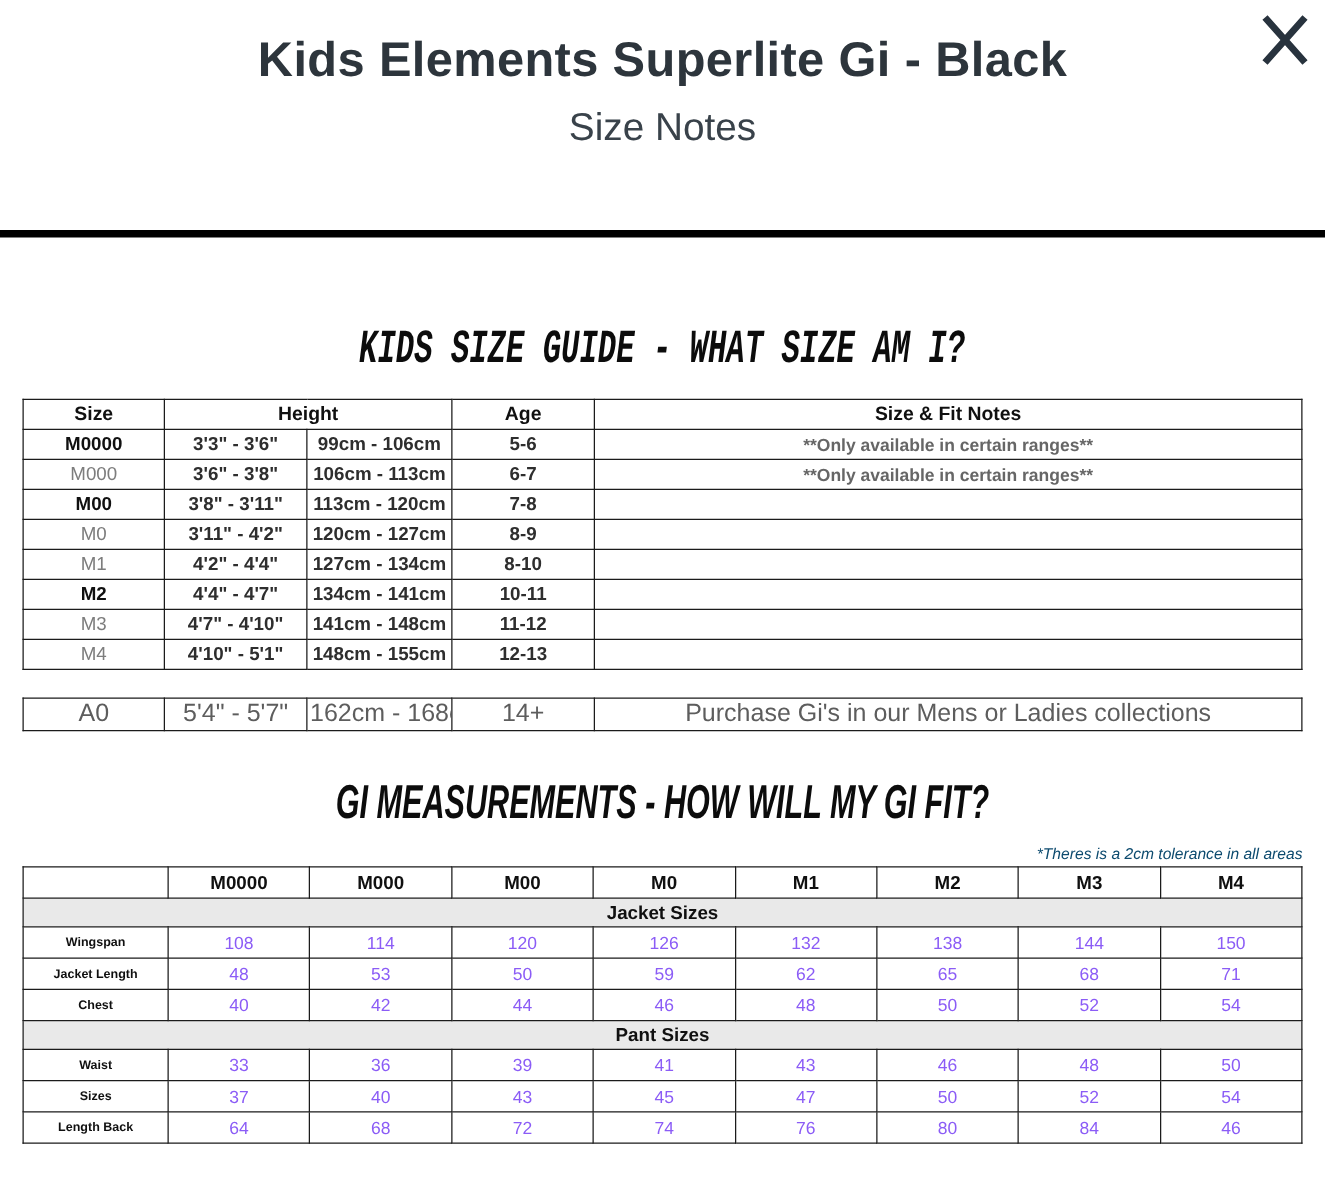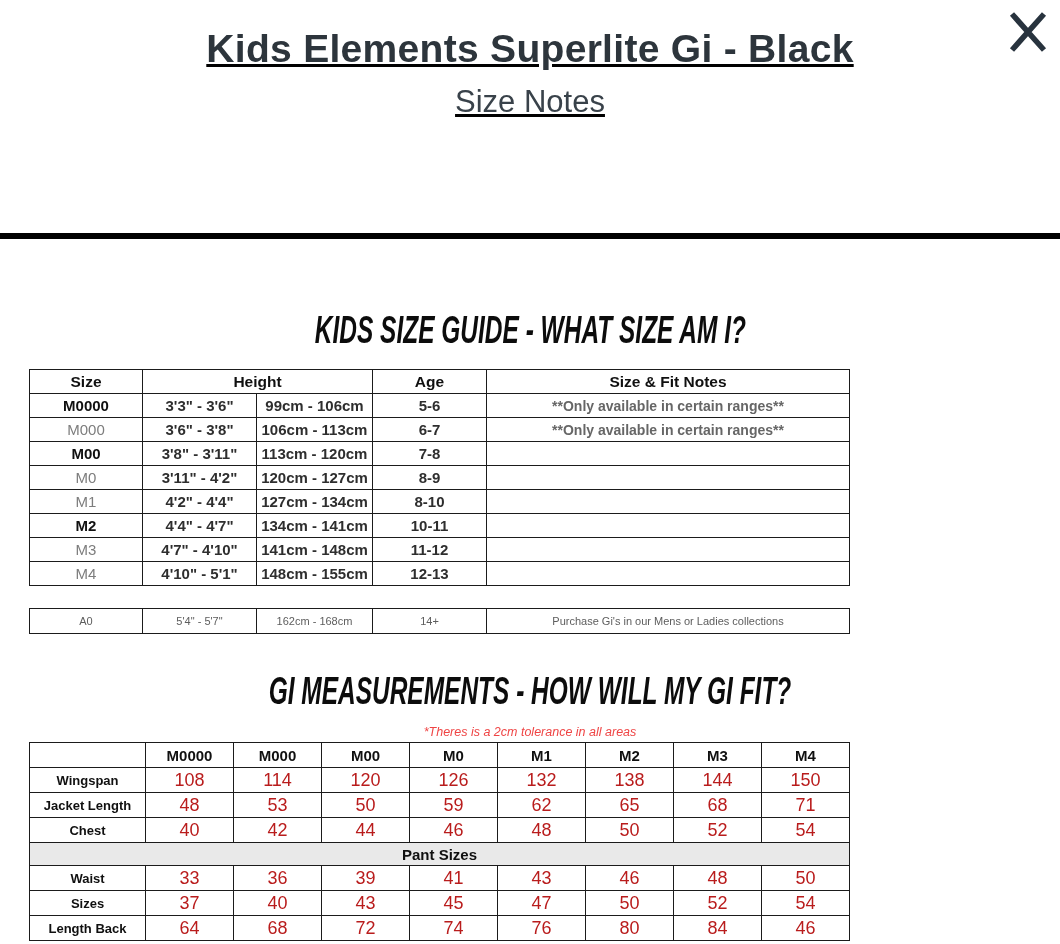--- a/index.html
+++ b/index.html
@@ -1,21 +1,21 @@
 <!DOCTYPE html>
 <html><head>
 <meta charset="utf-8">
 <style>
   html,body { margin:0; padding:0; }
   body {
     width:1060px; height:944px; background:#ffffff;
     font-family:"Liberation Sans", sans-serif;
     overflow:hidden;
   }
-  .modal-header { position:relative; height:233px;text-decoration:underline; }
+  .modal-header { position:relative; height:184px; }
   .modal-title {
     margin:0; padding-top:27px; text-align:center;
     font-size:39px; font-weight:700; color:#2d353c; letter-spacing:.3px;
   }
   .modal-subtitle {
     margin:13px 0 0; text-align:center;
     font-size:31px; font-weight:400; color:#39424a;
   }
   .close-btn {
     position:absolute; top:8px; right:8px; width:48px; height:48px;
@@ -23,46 +23,46 @@
   }
   .divider { height:6px; background:#000; }
 
   .content { padding:0 18px; }
 
   .section-heading { text-align:center; font-weight:700; font-style:italic; color:#0c0c0c; margin:0; }
   .section-heading .squeeze {
     display:inline-block; transform:scale(.72,1.12); transform-origin:center;
     font-size:34px; white-space:nowrap; letter-spacing:0;
   }
-  .sh1 { margin-top:72px; }
+  .sh1 { margin-top:72px;font-family:Liberation Mono, monospace; }
   .sh2 { margin-top:38px; }
 
-  table { border-collapse:collapse; width:821px; table-layout:fixed;margin-left:11px; }
+  table { border-collapse:collapse; width:1024px; table-layout:fixed; }
   td, th {
     border:1px solid #1b1b1b; text-align:center; vertical-align:middle;
     padding:1px 2px; overflow:hidden; white-space:nowrap;
   }
 
   .t1 { margin-top:19px; }
   .t1 th { font-size:15.5px; color:#101010; height:21px; }
   .t1 td { font-size:15px; font-weight:700; color:#2e2e2e; height:21px; }
   .t1 td.c-size[data-weight="bold"]   { color:#101010; }
   .t1 td.c-size[data-weight="normal"] { font-weight:400; color:#7d7d7d; }
   .t1 td.c-notes { font-weight:700; color:#666; font-size:14px; }
 
   .ta { margin-top:22px; }
-  .ta td { font-weight:400; color:#5d5d5d; font-size:11px; height:22px; }
+  .ta td { font-weight:400; color:#5d5d5d; font-size:20px; height:22px; }
 
   .tolerance {
-    text-align:center; font-style:italic; font-size:12.5px; color:#ef4444;
+    text-align:right; font-style:italic; font-size:12.5px; color:#0c4a6e;
     margin:14px 0 3px;
   }
   .t2 th { font-size:15px; color:#101010; height:22px; }
-  .t2 td { font-size:18px; color:#b91c1c; height:22px; }
-  .t2 td.row-label { font-weight:700; color:#101010; font-size:13px; }
+  .t2 td { font-size:14px; color:#8b5cf6; height:22px; }
+  .t2 td.row-label { font-weight:700; color:#101010; font-size:10px; }
   .t2 tr.band td { background:#e9e9e9; font-weight:700; color:#101010; font-size:15px; height:20px; }
 </style>
 </head>
 <body>
 
 <div class="modal-header">
   <h1 class="modal-title">Kids Elements Superlite Gi - Black</h1>
   <div class="modal-subtitle">Size Notes</div>
   <button class="close-btn" aria-label="Close">
     <span>
@@ -196,20 +196,23 @@
         <th>M000</th>
         <th>M00</th>
         <th>M0</th>
         <th>M1</th>
         <th>M2</th>
         <th>M3</th>
         <th>M4</th>
       </tr>
     </thead>
     <tbody>
+      <tr class="band">
+        <td colspan="9">Jacket Sizes</td>
+      </tr>
       <tr>
         <td class="row-label">Wingspan</td>
         <td>108</td>
         <td>114</td>
         <td>120</td>
         <td>126</td>
         <td>132</td>
         <td>138</td>
         <td>144</td>
         <td>150</td>

